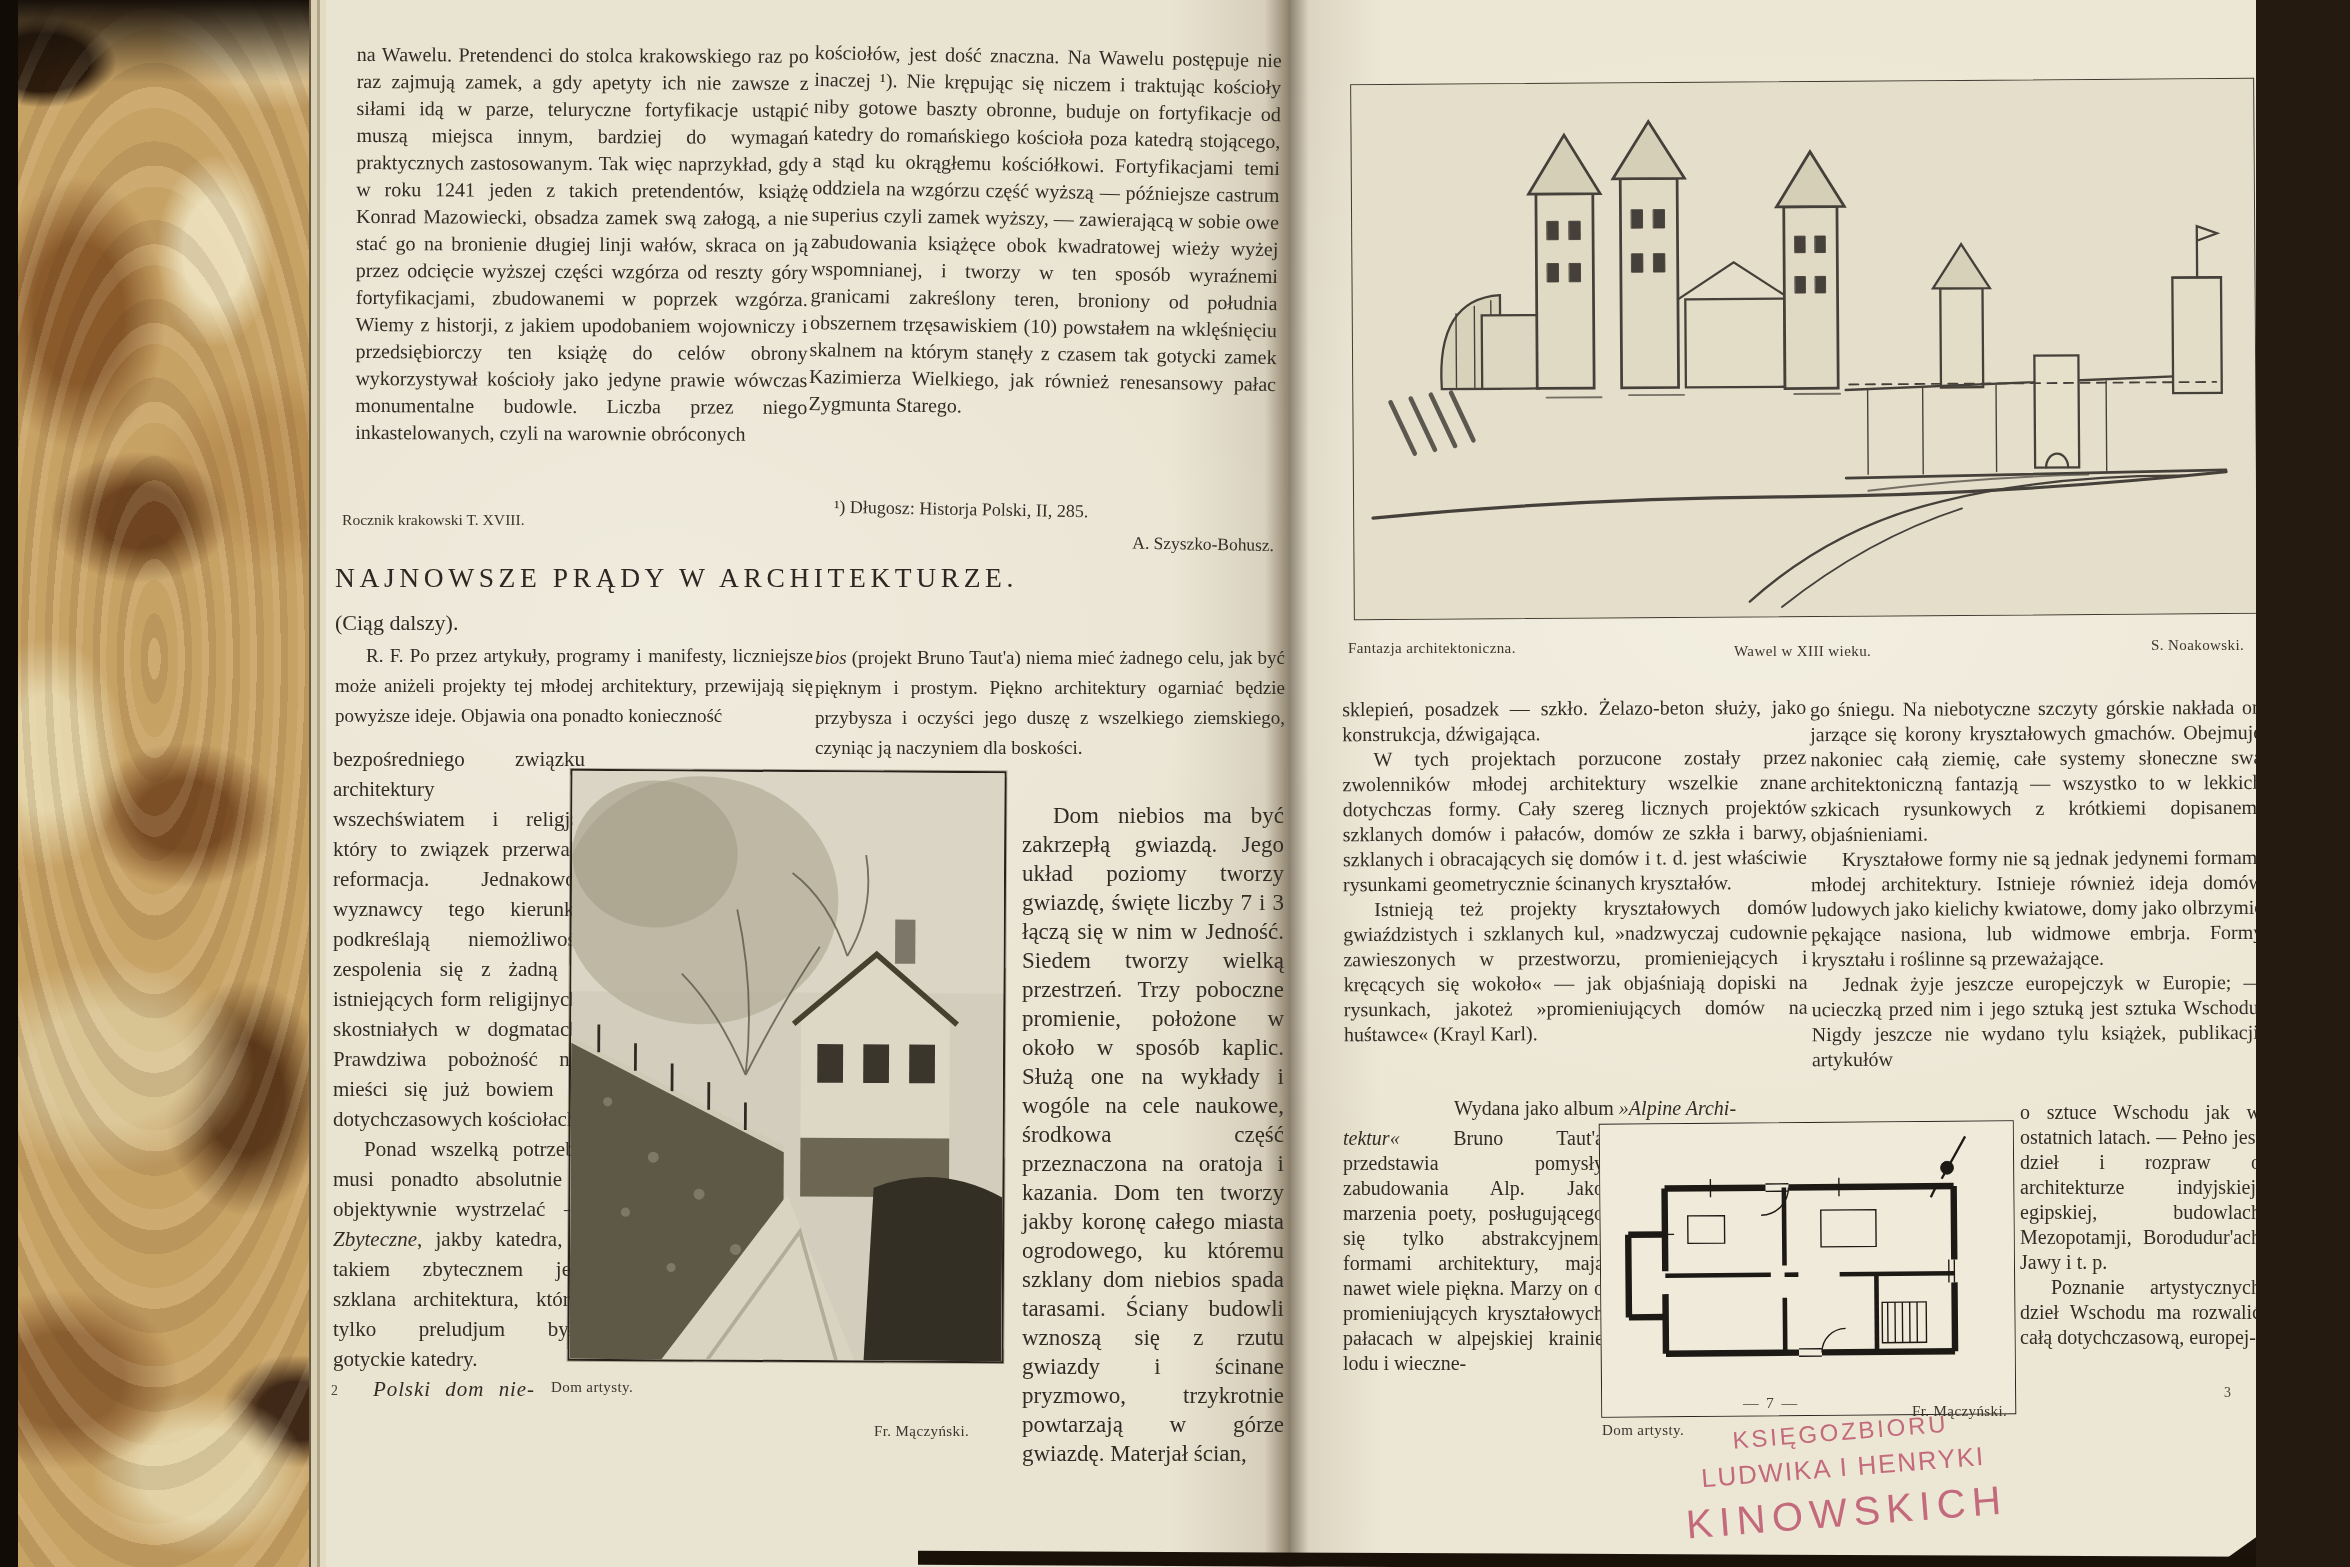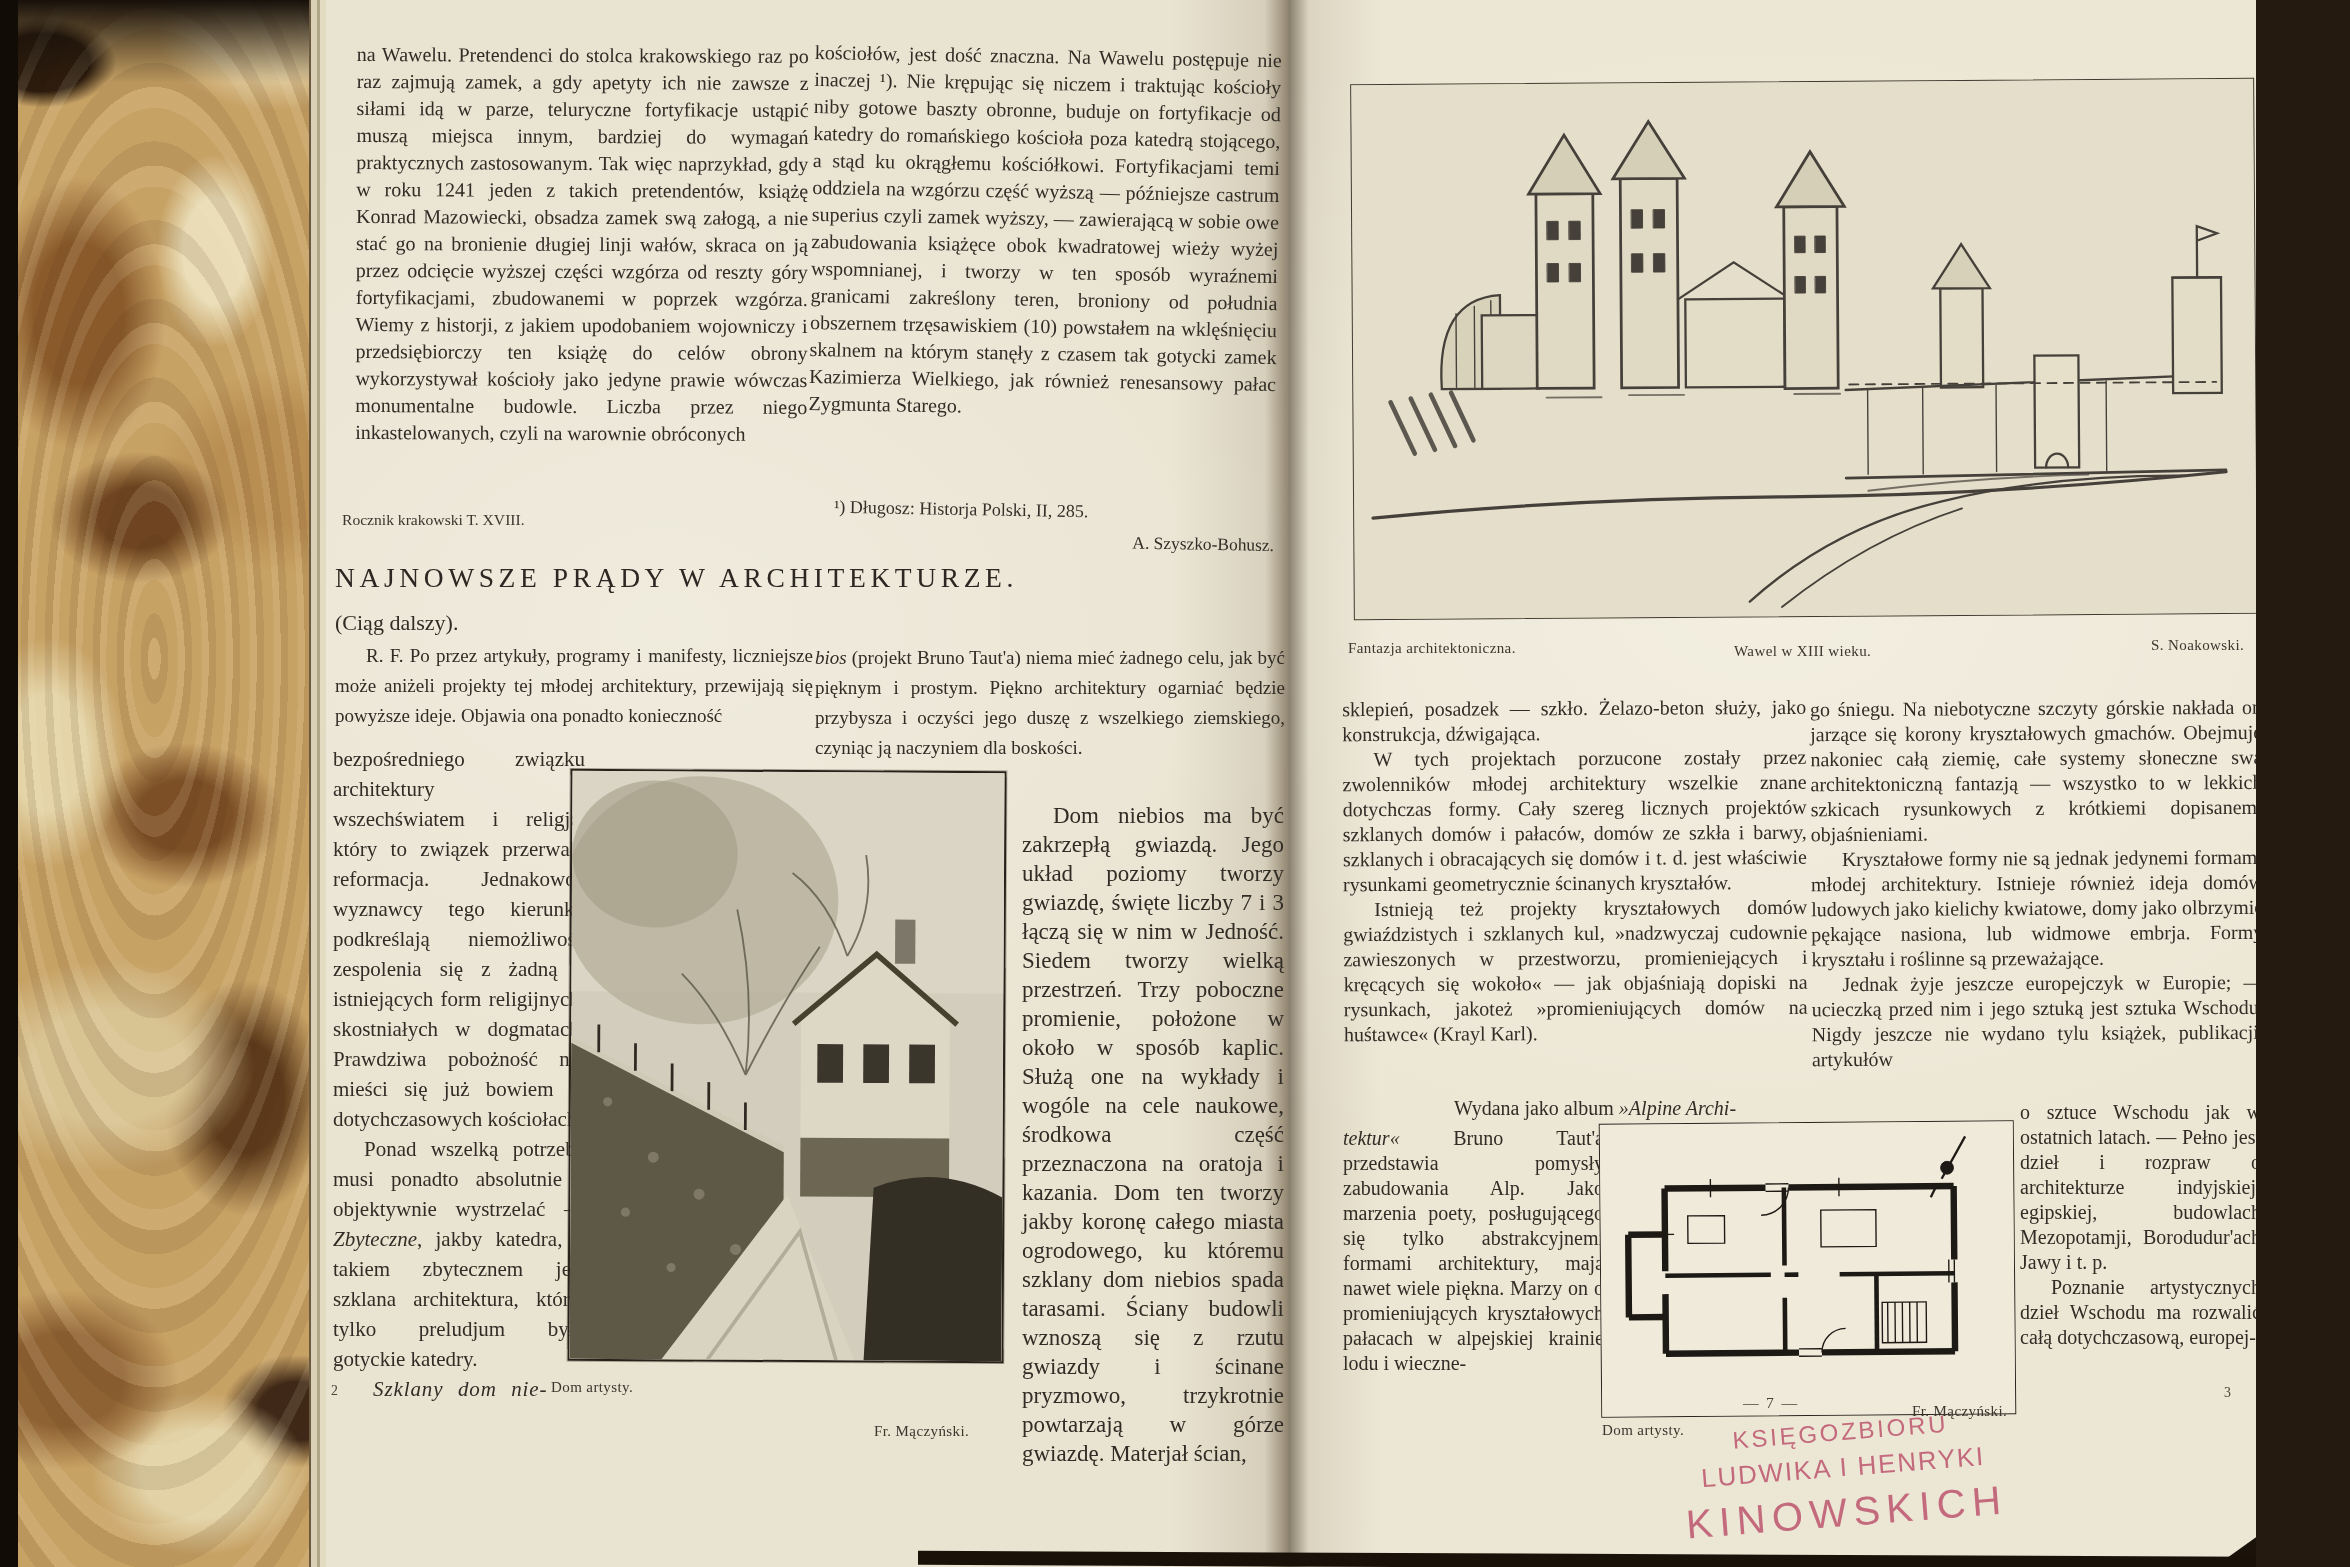--- a/index.html
+++ b/index.html
@@ -100,21 +100,21 @@
   <div class="abs sig" style="left:815px;top:531px;width:459px;transform:rotate(1.0deg);">A. Szyszko-Bohusz.</div>
 
   <div class="abs title" style="left:335px;top:562px;width:946px;">NAJNOWSZE PRĄDY W ARCHITEKTURZE.</div>
   <div class="abs ciag" style="left:335px;top:610px;">(Ciąg dalszy).</div>
 
   <div class="abs artcol just ind" style="left:335px;top:641px;width:478px;">R. F. Po przez artykuły, programy i manifesty, liczniejsze może aniżeli projekty tej młodej architektury, przewijają się powyższe ideje. Objawia ona ponadto konieczność</div>
 
   <div class="abs" style="left:333px;top:744px;width:252px;">
     <p class="narrowcol just">bezpośredniego związku architektury z wszechświatem i religją, który to związek przerwała reformacja. Jednakowoż wyznawcy tego kierunku podkreślają niemożliwość zespolenia się z żadną z istniejących form religijnych, skostniałych w dogmatach. Prawdziwa pobożność nie mieści się już bowiem w dotychczasowych kościołach.</p>
     <p class="narrowcol just ind"><span>Ponad wszelką potrzebę musi ponadto absolutnie i objektywnie wystrzelać — </span><span class="ital">Zbyteczne</span><span>, jakby katedra, a takiem zbytecznem jest szklana architektura, której tylko preludjum były gotyckie katedry.</span></p>
-    <p class="narrowcol catch" style="text-indent:40px;">Szklany dom nie-</p>
+    <p class="narrowcol catch" style="text-indent:40px;">Polski dom nie-</p>
   </div>
 
   <div class="abs photo-fig" style="left:569px;top:770px;width:432px;height:588px;transform:rotate(.3deg);">
     <svg width="432" height="588" viewBox="0 0 470 640">
       <rect x="0" y="0" width="470" height="640" fill="#d2cdbc"></rect>
       <rect x="0" y="0" width="470" height="240" fill="#dad5c4"></rect>
       <ellipse cx="140" cy="140" rx="150" ry="135" fill="#b6b09c" opacity=".8"></ellipse>
       <ellipse cx="90" cy="90" rx="90" ry="80" fill="#a49d87" opacity=".6"></ellipse>
       <g stroke="#57524400" fill="none"></g>
       <g stroke="#5a5546" stroke-width="2" fill="none" opacity=".8">

